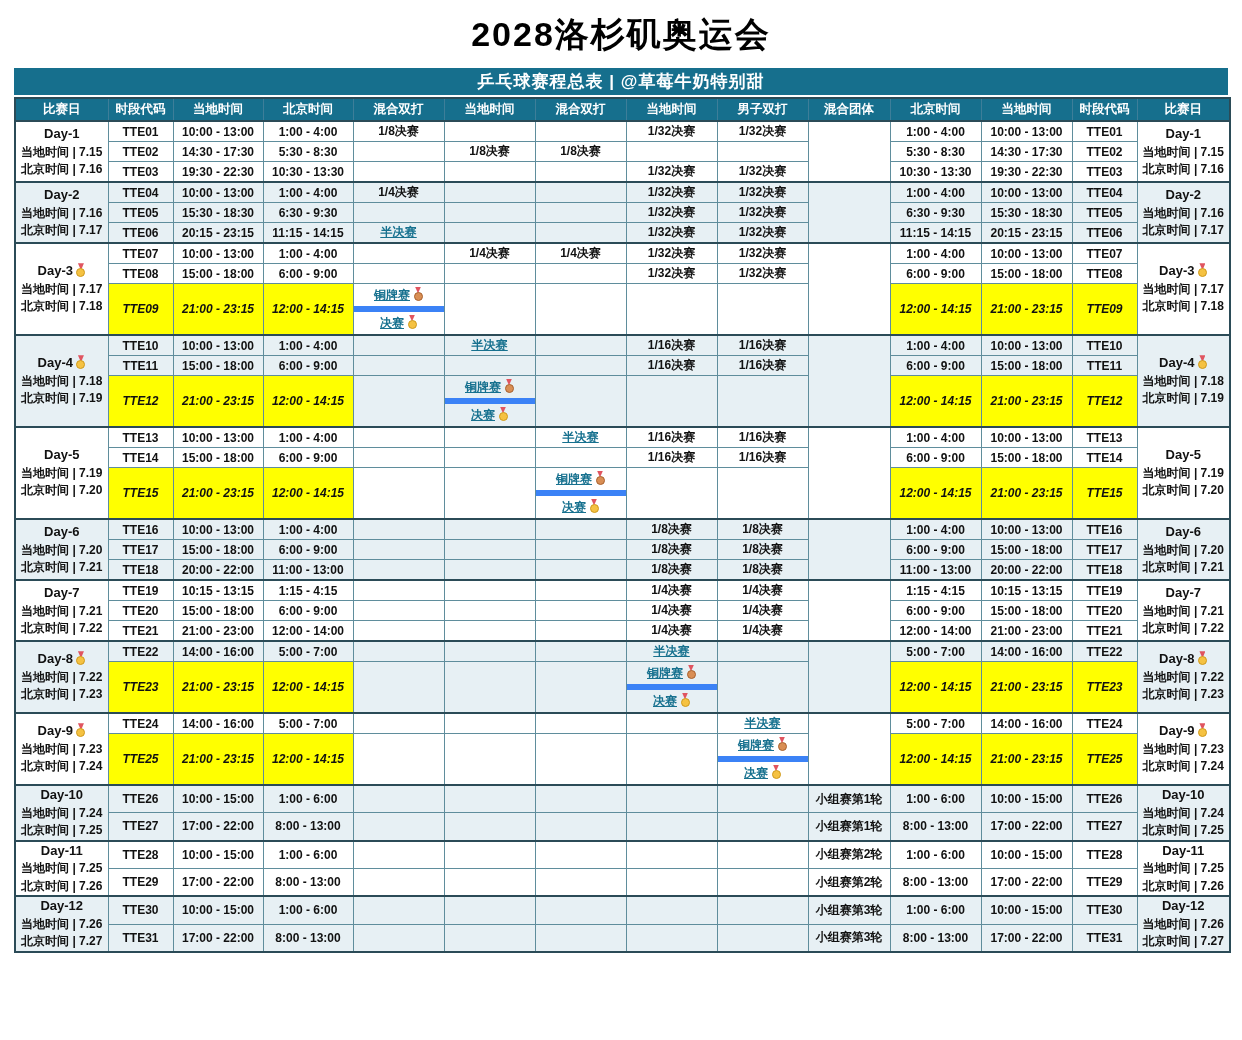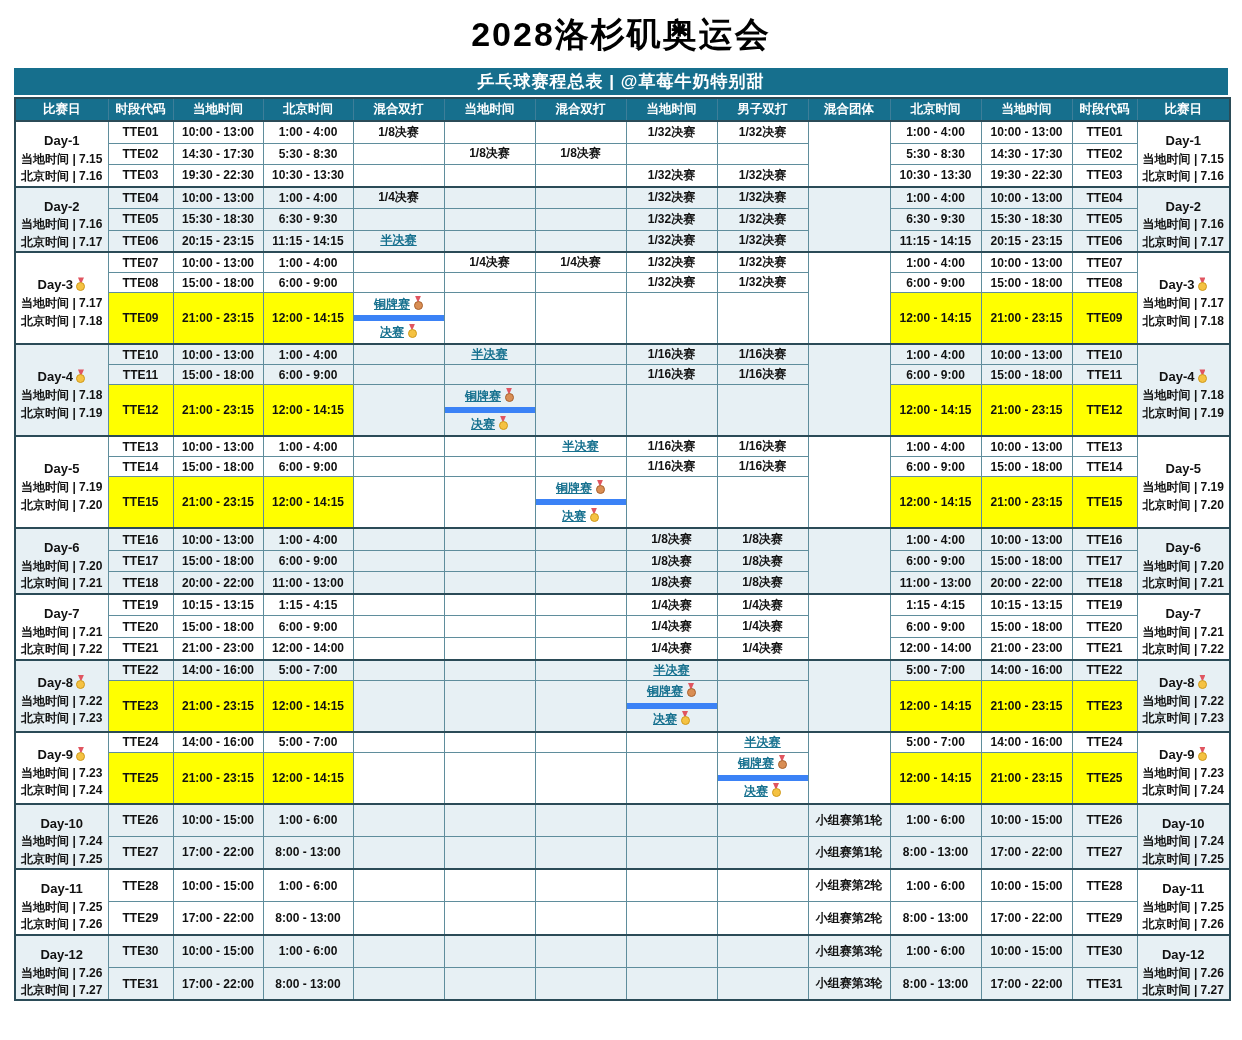--- a/index.html
+++ b/index.html
@@ -16,24 +16,24 @@
   .ring.red{ left:58px; top:0; border-color:#ee334e;}
   .ring.yellow{ left:14px; top:11px; border-color:#fcb131;}
   .ring.green{ left:43px; top:11px; border-color:#00a651;}
   .title{ font-size:34px; font-weight:900; letter-spacing:2px; margin:8px 0 10px; color:#000;}
   .banner{ margin:0 14px 2px; background:#166f8d; color:#fff; font-size:17px; height:27px; line-height:27px; text-align:center; letter-spacing:1px;}
   table{ margin:0 14px; border-collapse:collapse; table-layout:fixed; width:1214px; font-size:12px; border:2px solid #2b4b57;}
   th{ background:#166f8d; color:#fff; height:21px; font-size:12.5px; font-weight:bold; border:1px solid #3d7e99; padding:0;margin-top:16px;}
   td{ border:1px solid #5f8d9c; text-align:center; vertical-align:middle; padding:0; height:19px; background:#fff;}
   tr.tall td{ height:44px; }
   tr.tint td{ background:#e7f0f4; }
-  td.hl{ background:#ffff00 !important; }
+  td.hl{ background:#ffff00 !important;font-style:italic; }
   tr.day-start td{ border-top:2px solid #2b4b57; }
   td.day{ font-size:12px; line-height:1.45; }
-  .day-label{ font-size:13px;margin-top:10px; }
+  .day-label{ font-size:13px; }
   .teal{ color:#17718f;text-decoration:underline; }
   td.split{ padding:0; vertical-align:top;}
   .half{ height:22px; display:flex; align-items:center; justify-content:center; }
   .half + .half{ border-top:6px solid #3b82f6; }
   .medal{ position:relative; display:inline-block; width:10px; height:14px; margin-left:3px; vertical-align:-2px;}
   .medal i{ display:block; position:absolute; }
   .medal .rib{ left:2px; top:0; width:6px; height:7px; background:#e05560; clip-path:polygon(0 0,100% 0,50% 100%); }
   .medal .disc{ left:0.5px; bottom:0; width:7px; height:7px; border-radius:50%; }
   .medal.gold .disc{ background:#f5c242; border:1px solid #cf9a1d; }
   .medal.bronze .disc{ background:#d98e54; border:1px solid #a9622f; }

